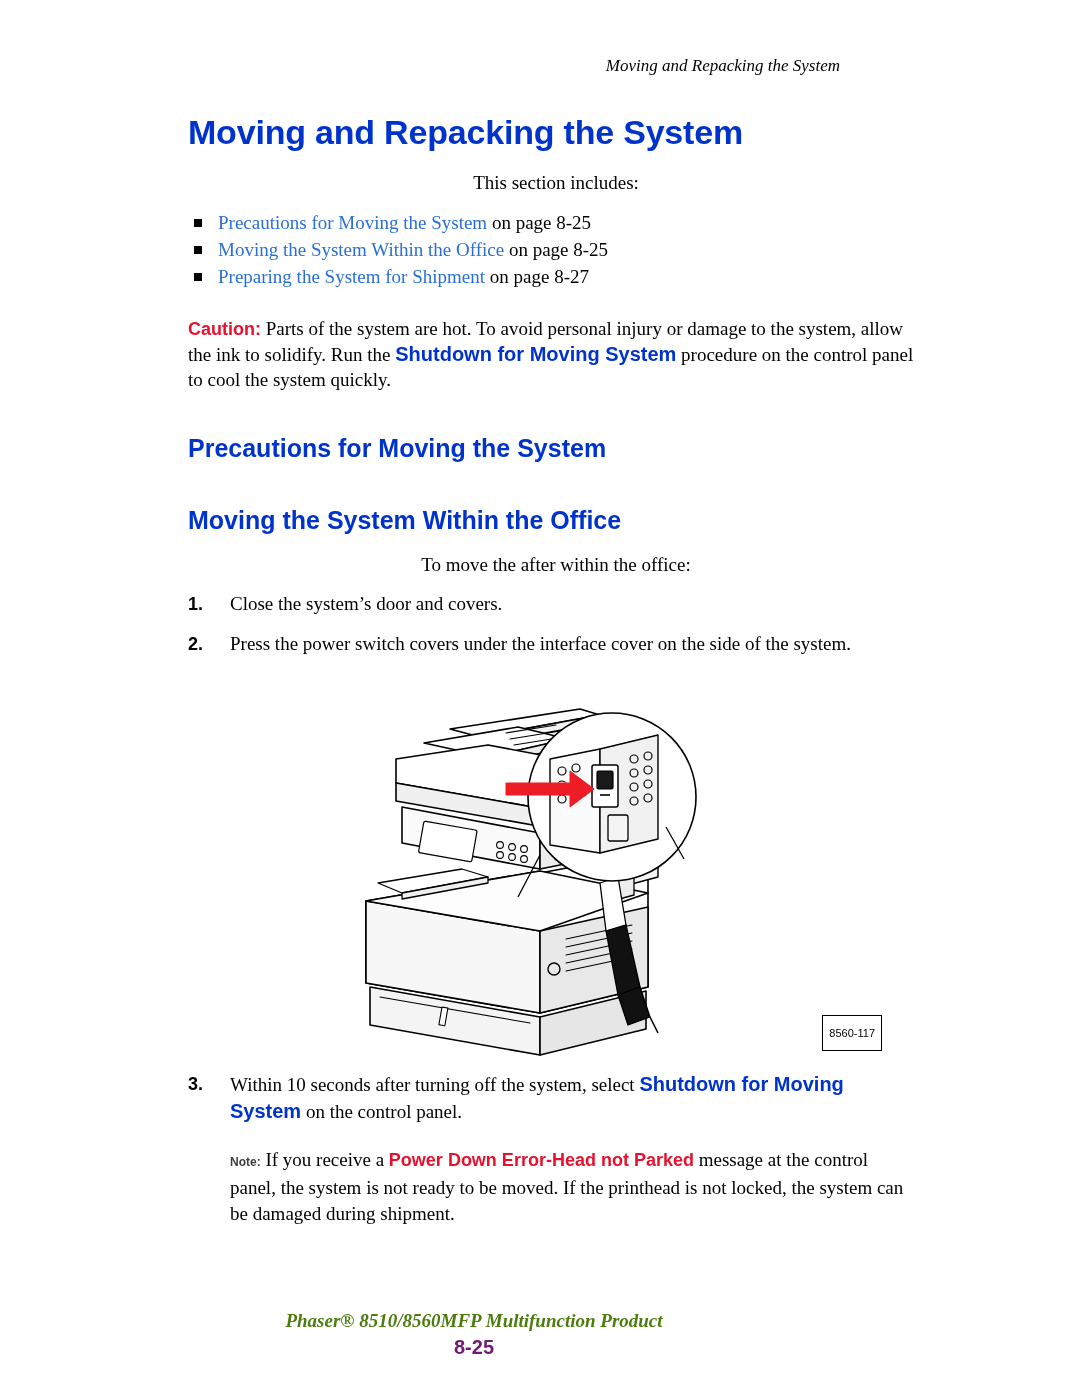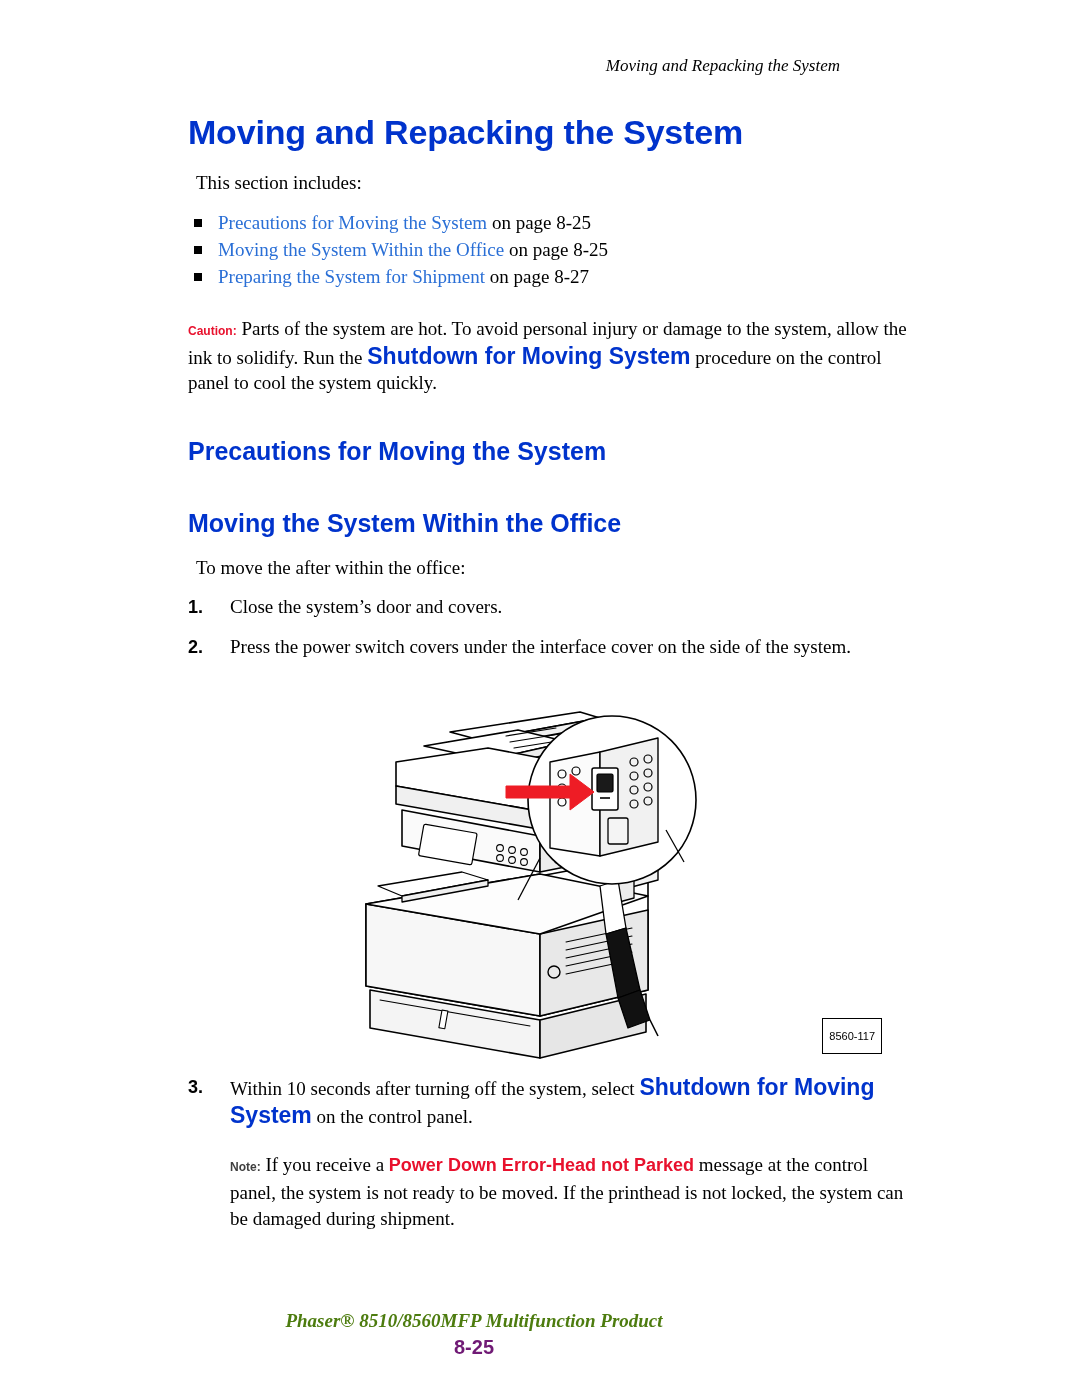--- a/index.html
+++ b/index.html
@@ -43,21 +43,21 @@
     font-size: 34px;
     color: #0033cc;
     margin: 0 0 0 0;
     letter-spacing: -0.2px;
     line-height: 44px;
   }
   p.body-text {
     font-size: 19px;
     line-height: 25px;
     margin: 16px 0 0 8px;
-    text-align: left;
+    text-align: center;
   }
   ul.bullets {
     list-style: none;
     margin: 14px 0 0 0;
     padding: 0;
   }
   ul.bullets li {
     position: relative;
     padding-left: 30px;
     font-size: 19px;
@@ -80,27 +80,27 @@
   }
   .caution-block {
     margin-top: 26px;
     font-size: 19px;
     line-height: 25px;
   }
   .caution-label {
     font-family: "Liberation Sans", sans-serif;
     font-weight: bold;
     color: #e8112d;
-    font-size: 12px;
+    font-size: 18px;
   }
   .bold-blue {
     font-family: "Liberation Sans", sans-serif;
     font-weight: bold;
     color: #0033cc;
-    font-size: 23px;
+    font-size: 20px;
   }
   h2.section-title {
     font-family: "Liberation Sans", sans-serif;
     font-weight: bold;
     font-size: 25px;
     color: #0033cc;
     margin: 40px 0 0 0;
     line-height: 32px;
   }
   ol.steps {

